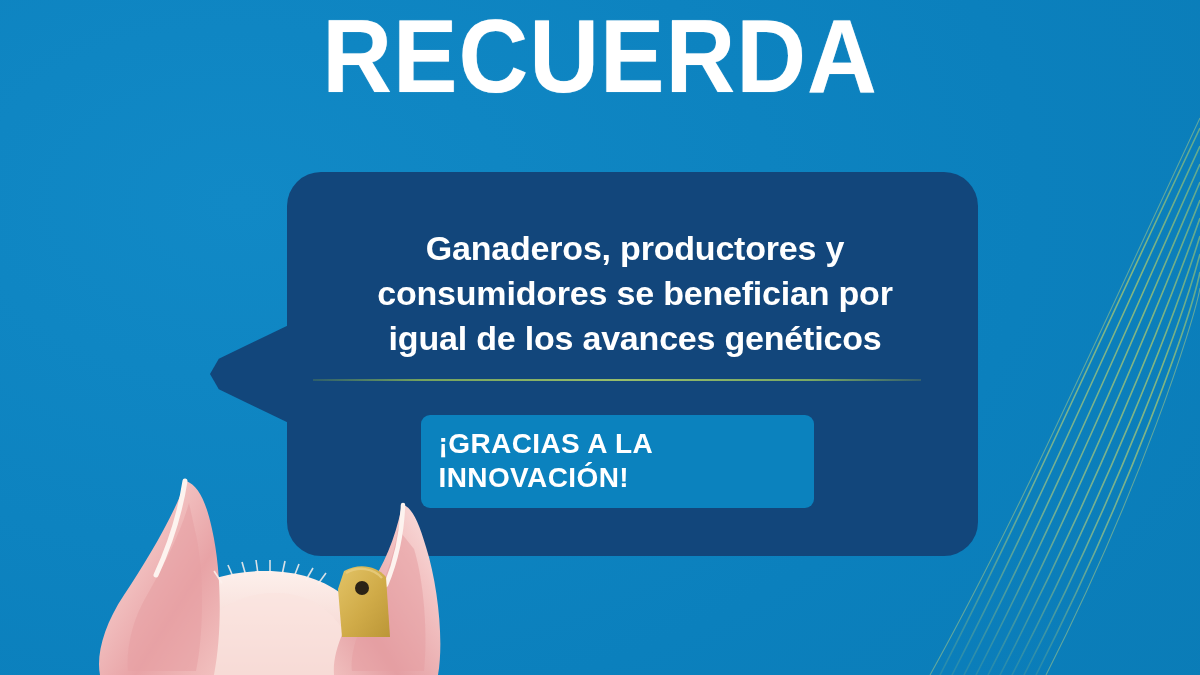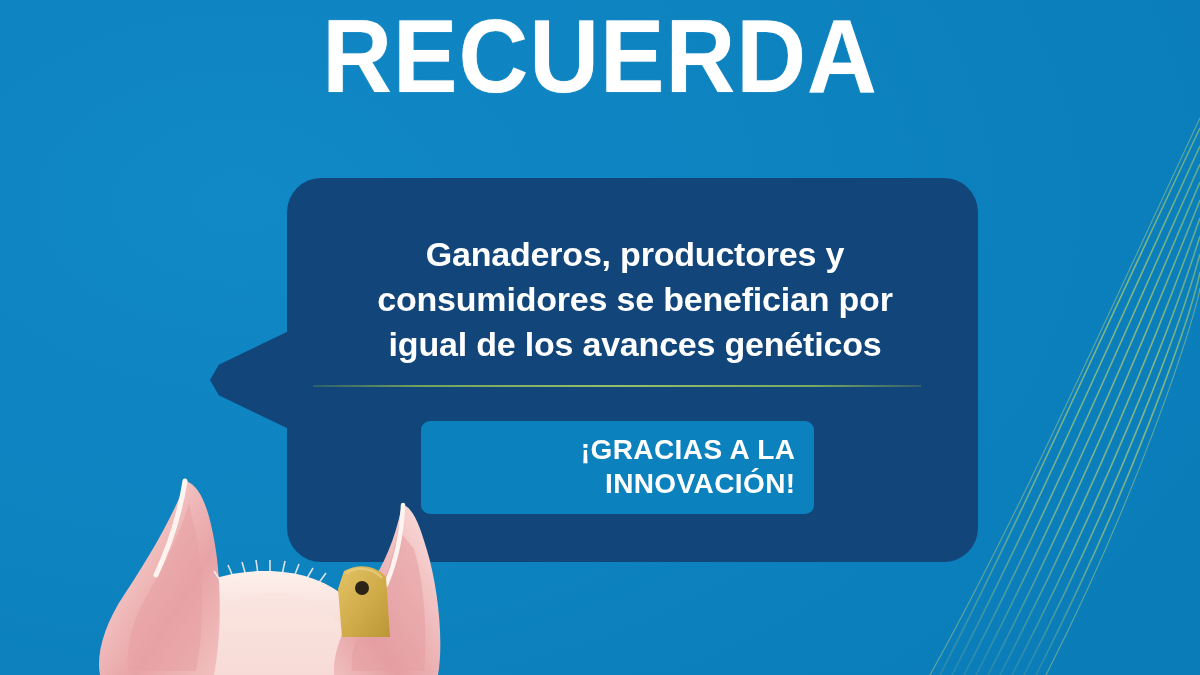--- a/index.html
+++ b/index.html
@@ -49,21 +49,21 @@
     transform: scaleX(0.93);
     transform-origin: 50% 0;
     white-space: nowrap;
     text-shadow: 0 0 1px rgba(255,255,255,.6);
   }
 
   
   .bubble-wrap {
     position: absolute;
     left: 210px;
-    top: 178px;
+    top: 172px;
     width: 768px;
     height: 384px;
   }
 
   .bubble-tail {
     position: absolute;
     left: 0;
     top: 138px;
     width: 110px;
     height: 128px;
@@ -134,21 +134,21 @@
     color: #ffffff;
     font-family: "Liberation Sans", sans-serif;
     font-weight: 700;
     font-size: 28px;
     line-height: 1.22;
     letter-spacing: .4px;
     cursor: pointer;
     display: flex;
     align-items: center;
     justify-content: center;
-    text-align: right;
+    text-align: left;
     padding: 0 18px;
     box-sizing: border-box;
   }
 
   
   .piglet {
     position: absolute;
     left: 46px;
     top: 455px;
     width: 420px;

